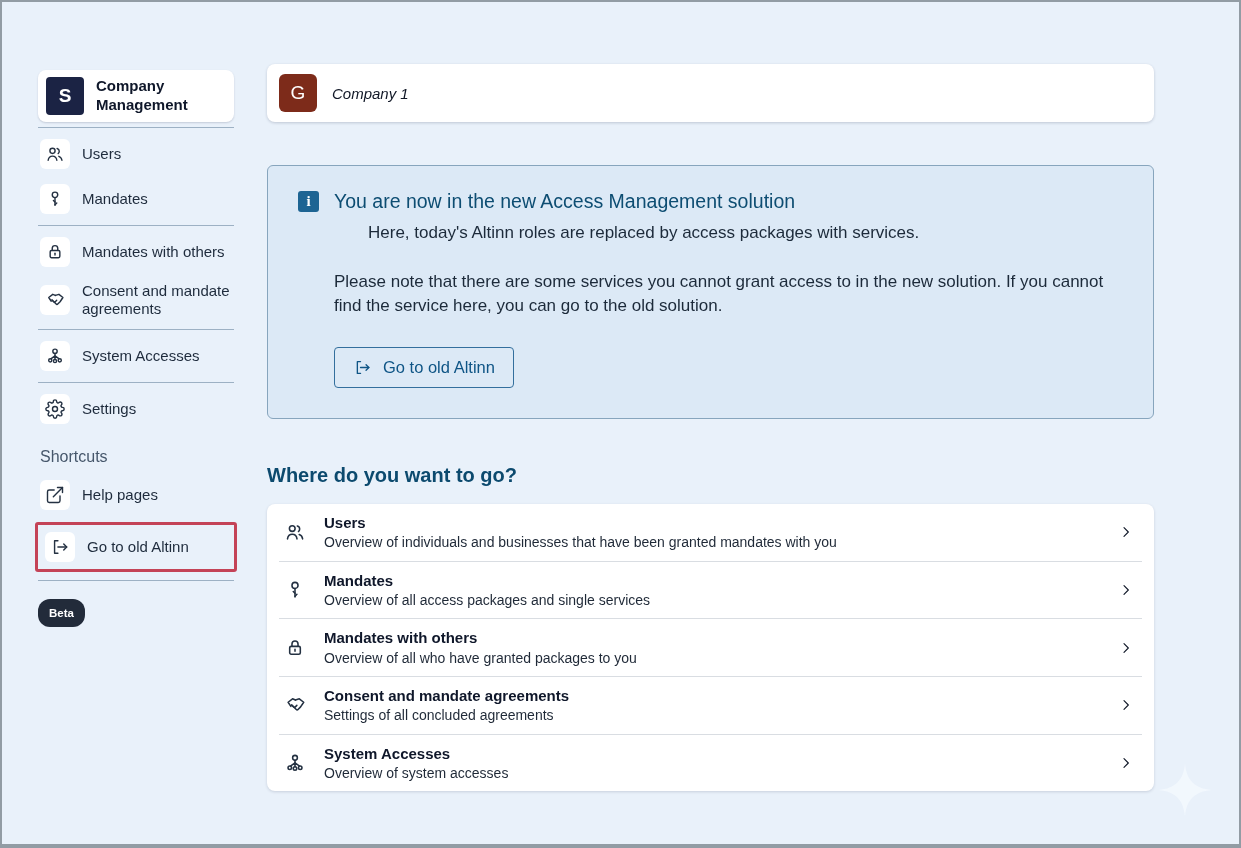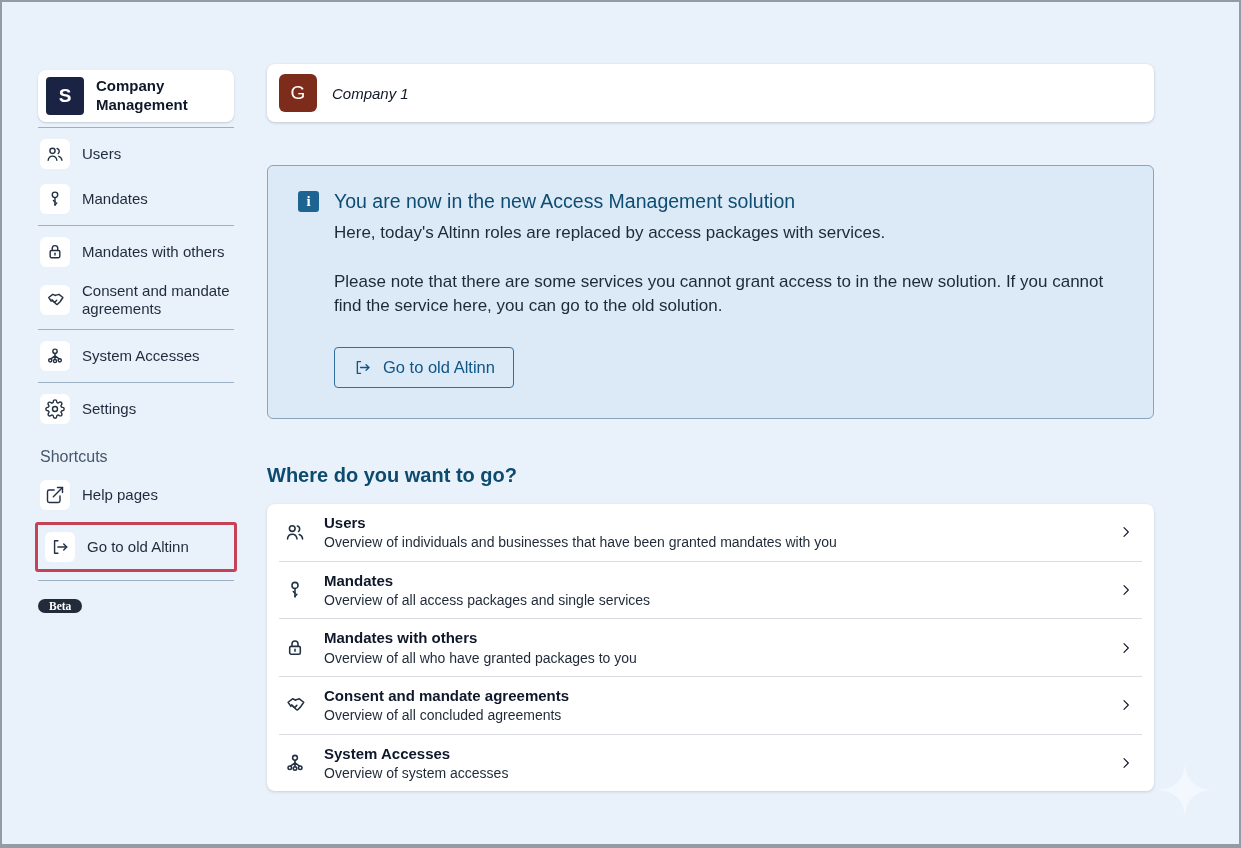--- a/index.html
+++ b/index.html
@@ -40,21 +40,21 @@
   }
   .sb-label { line-height:1.2; }
   .sb-section-label { font-size:16px; color:#46576b; margin:20px 0 10px 2px; }
   .highlight-box {
     border:3px solid var(--highlight-red,#c44357);
     border-radius:3px; margin:8px -3px; padding:3px 5px;
   }
   .highlight-box .sb-item { margin:0; }
   .beta-badge {
     display:inline-block; background:var(--beta-dark,#222b3a); color:#fff;
-    font-size:11.5px; font-weight:bold; padding:1px 11px; border-radius:12px; margin-top:13px;font-family:Liberation Serif, serif;
+    font-size:11.5px; font-weight:bold; padding:8px 11px; border-radius:12px; margin-top:13px;
   }
 
   
   .main { position:absolute; left:265px; top:62px; width:887px; }
   .company-card {
     background:#fff; border-radius:8px; height:58px; display:flex; align-items:center;
     padding:0 12px; gap:15px; cursor:pointer;
     box-shadow:0 1px 3px rgba(27,35,66,.20);
   }
   .avatar {
@@ -69,21 +69,21 @@
     padding:24px 30px 30px;
   }
   .banner-head { display:flex; align-items:center; gap:15px; }
   .info-badge {
     width:21px; height:21px; flex:0 0 21px; background:var(--info-blue,#1d6493);
     border-radius:3px; color:#fff; display:flex; align-items:center; justify-content:center;
     font-family:"Liberation Serif", serif; font-weight:bold; font-size:15px;
   }
   .banner-title { font-size:19.5px; font-weight:normal; color:var(--accent-dark,#0d4d72); }
   .banner-body { margin-left:36px; font-size:17px; line-height:1.45; color:#1c2a3a; }
-  .banner-body .p1 { margin-top:8px; }
+  .banner-body .p1 { margin-top:8px;margin-left:34px; }
   .banner-body .p2 { margin-top:24px; }
   .old-altinn-btn {
     margin:28px 0 0 36px; display:inline-flex; align-items:center; gap:11px;
     padding:10px 18px; border:1px solid #336f9d; border-radius:4px;
     color:#0f5586; font-size:16.5px; background:transparent; cursor:pointer;
     font-family:"Liberation Sans", sans-serif;
   }
 
   .section-title { margin-top:45px; font-size:20px; font-weight:bold; color:#0c4a6e; }
 
@@ -308,21 +308,21 @@
     <div class="nav-row">
       <span class="row-ic">
         <svg class="stroke-ic" width="22" height="22" viewBox="0 0 24 24">
             <path d="M12.5 6.5 9.3 5.2 4.5 9l3 4.5"></path>
             <path d="M12.5 6.5l4.2-1.3L21.5 9l-3.4 5.1-2.8 2.8a1.3 1.3 0 0 1-1.9 0l-5-4.9"></path>
             <path d="M8.4 12l2.1 2c.5.5 1.4.5 1.9 0l1.6-1.6"></path>
           </svg>
       </span>
       <span class="row-text">
         <div class="row-title">Consent and mandate agreements</div>
-        <div class="row-desc">Overview of all concluded agreements</div>
+        <div class="row-desc">Settings of all concluded agreements</div>
       </span>
       <span class="chevron">
         <svg class="stroke-ic" width="16" height="16" viewBox="0 0 24 24" stroke-width="2">
             <path d="M9 5.5 15.5 12 9 18.5"></path>
           </svg>
       </span>
     </div>
     <hr class="row-div">
 
     <div class="nav-row">

